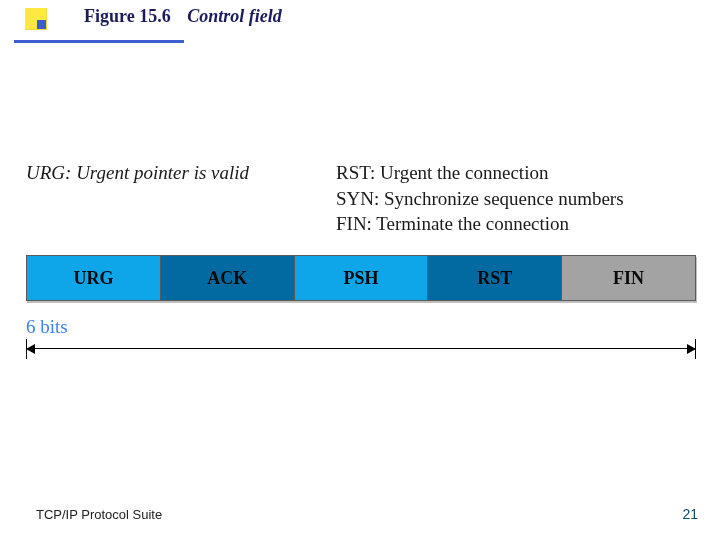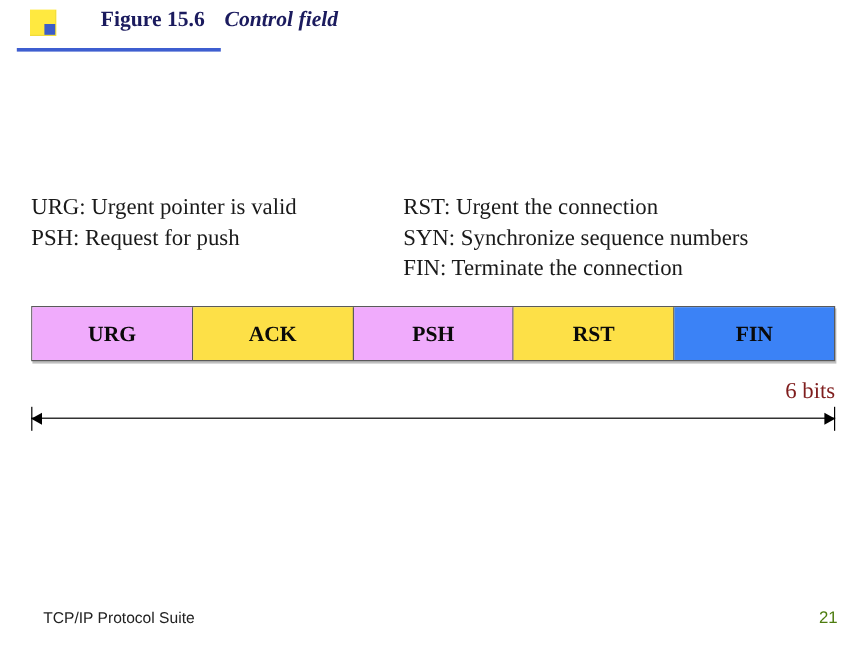--- a/index.html
+++ b/index.html
@@ -68,21 +68,21 @@
     font-family: Georgia, 'Times New Roman', serif;
     font-size: 19px;
     color: #1a1a1a;
     display: flex;
   }
   .defs-col {
     display: flex;
     flex-direction: column;
     line-height: 1.35;
   }
-  .defs-col.left { width: 310px; }
+  .defs-col.left { width: 310px; font-style: italic; }
   .defs-col.right { width: 360px; }
 
   
   .strip {
     position: absolute;
     left: 26px;
     top: 255px;
     width: 670px;
     height: 46px;
     display: flex;
@@ -93,35 +93,35 @@
     flex: 1 1 0;
     border-right: 1px solid #5a5a5a;
     display: flex;
     align-items: center;
     justify-content: center;
     font-weight: bold;
     font-size: 18px;
     color: #0a0a0a;
   }
   .strip .cell:last-child { border-right: none; }
-  .c-yellow { background: #f0abfc; }
-  .c-green  { background: #fde047; }
-  .c-orange { background: #3b82f6; }
+  .c-yellow { background: #0ea5e9; }
+  .c-green  { background: #0369a1; }
+  .c-orange { background: #a3a3a3; }
 
   
   .dimwrap {
     position: absolute;
     left: 26px;
     top: 316px;
     width: 670px;
   }
   .dimlabel {
-    text-align: right;
+    text-align: left;
     font-size: 19px;
-    color: #7f1d1d;
+    color: #3b82f6;
     margin-bottom: 4px;
   }
   .dimline {
     position: relative;
     height: 14px;
   }
   .dimline .hline {
     position: absolute;
     left: 0; right: 0; top: 6px;
     height: 1px;
@@ -154,40 +154,39 @@
     font-family: Arial, Helvetica, sans-serif;
     font-size: 13px;
     color: #222;
   }
   .footer-right {
     position: absolute;
     right: 22px;
     bottom: 18px;
     font-family: Arial, Helvetica, sans-serif;
     font-size: 14px;
-    color: #4d7c0f;
+    color: #0c4a6e;
     margin-left: 37px;
   }
 </style>
 </head>
 <body>
 
 <div class="header">
   <div class="bullet-box"></div>
   <div class="header-line"></div>
   <div class="header-text">
     <span class="figno">Figure 15.6</span>
     <span class="caption">Control field</span>
   </div>
 </div>
 
 <div class="defs">
   <div class="defs-col left">
     <span>URG: Urgent pointer is valid</span>
-    <span>PSH: Request for push</span>
   </div>
   <div class="defs-col right">
     <span>RST: Urgent the connection</span>
     <span>SYN: Synchronize sequence numbers</span>
     <span>FIN: Terminate the connection</span>
   </div>
 </div>
 
 <div class="strip" id="flag-strip">
     <div class="cell c-yellow">URG</div>

